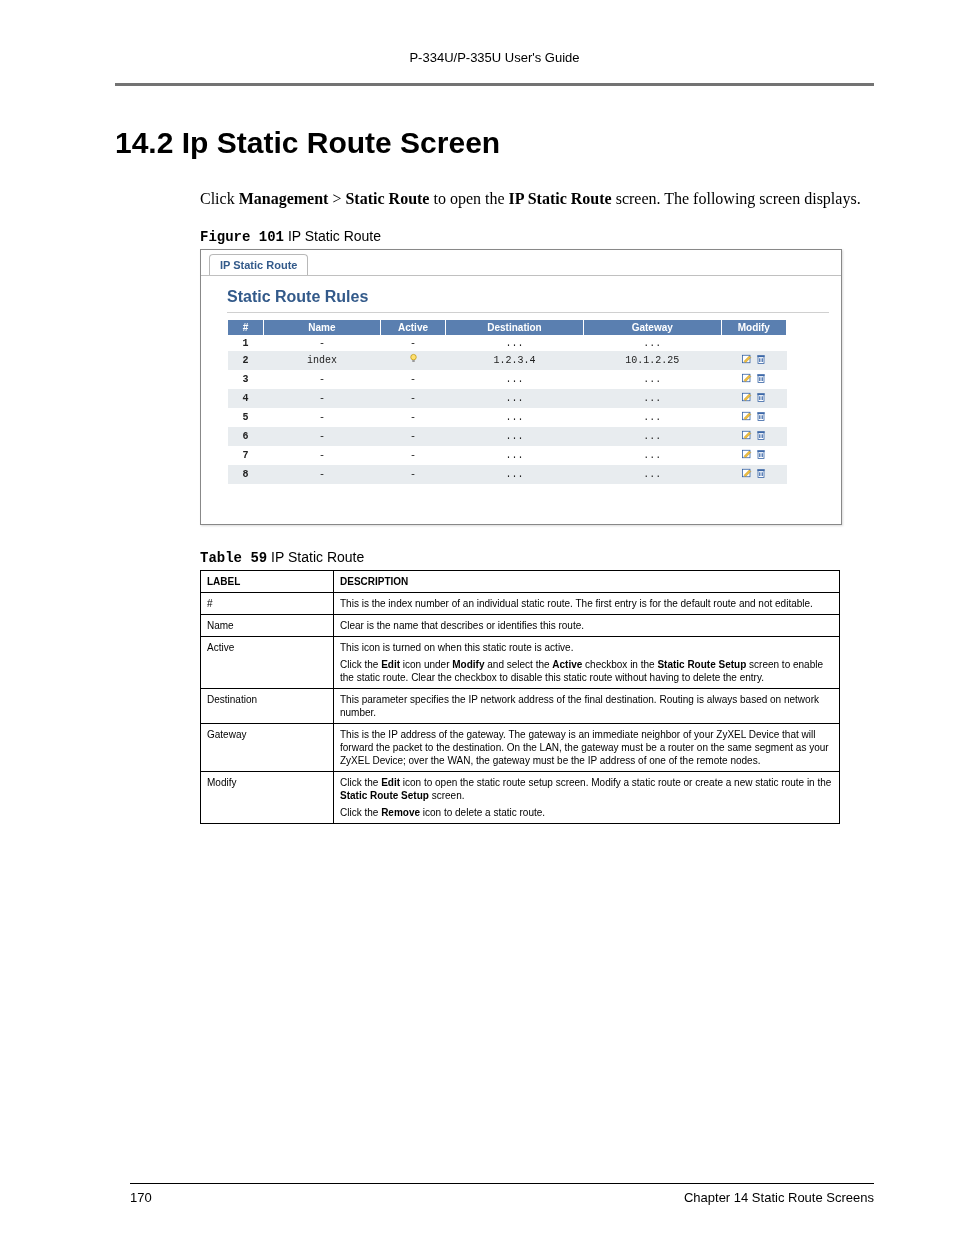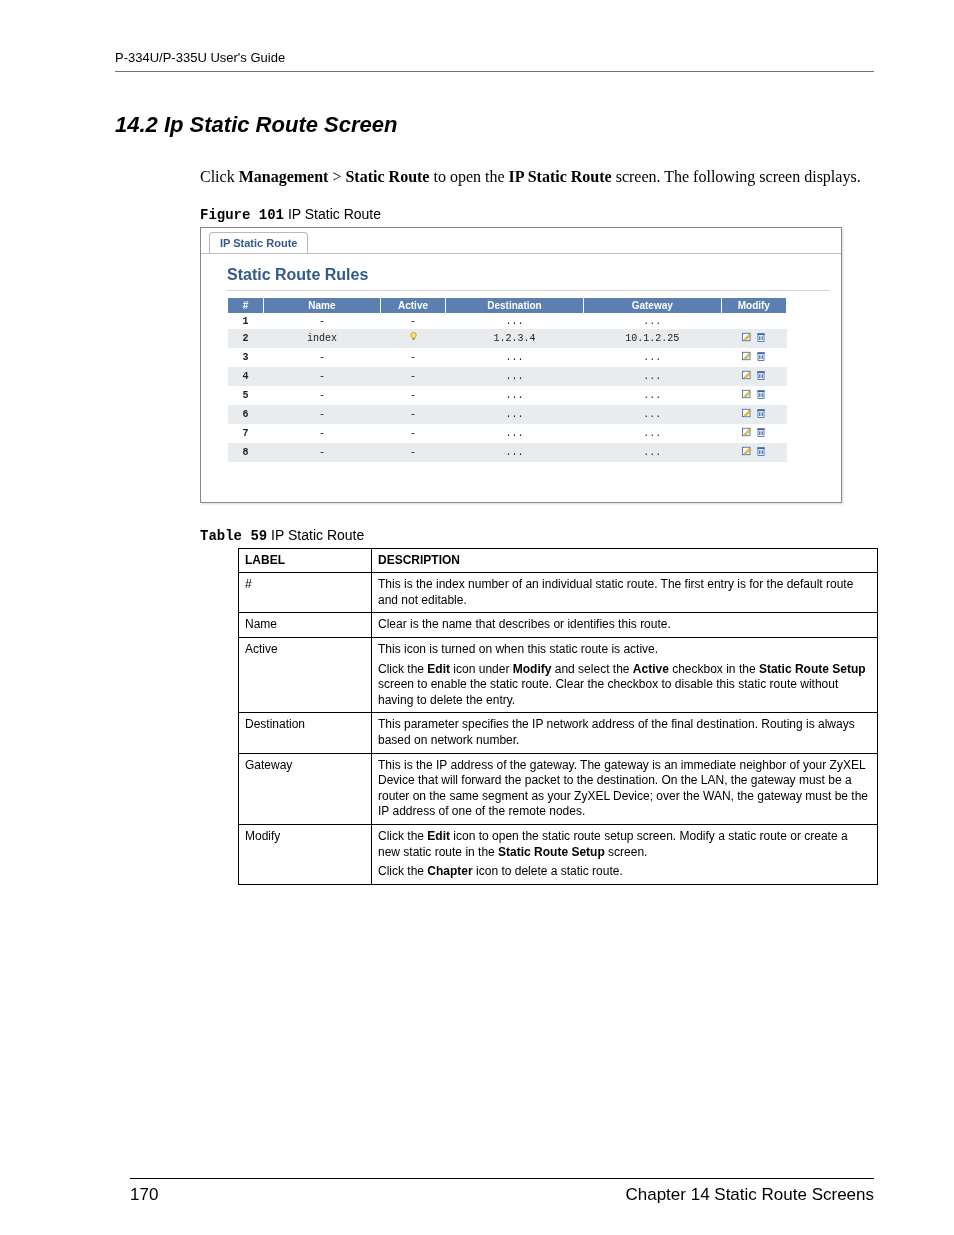--- a/index.html
+++ b/index.html
@@ -13,30 +13,30 @@
   .page {
     width: 954px;
     min-height: 1235px;
     margin: 0 auto;
     padding: 50px 80px 30px 130px;
     box-sizing: border-box;
     position: relative;
   }
   .header-line {
     font-size: 13px;
-    border-bottom: 1px solid #737373;
-    padding-bottom: 6px;
+    border-bottom: 3px solid #737373;
+    padding-bottom: 18px;
     margin-bottom: 40px;
     margin-left: -15px;
+    text-align: center;
   }
   h1.section-title {
-    font-size: 22px;
+    font-size: 30px;
     font-weight: bold;
     margin: 0 0 28px -15px;
-    font-style: italic;
   }
   .body-text {
     font-family: "Times New Roman", Times, serif;
     font-size: 16px;
     margin: 0 0 18px 70px;
     line-height: 1.35;
   }
   .body-text b { font-weight: bold; }
   .fig-caption {
     font-size: 14px;
@@ -99,22 +99,22 @@
   table.route-table tr.even td { background:#e8ecef; }
   table.route-table td.idx { font-weight:bold; }
   .icon-edit, .icon-trash {
     display:inline-block;
     vertical-align:middle;
     margin:0 1px;
   }
   table.desc-table {
     border-collapse: collapse;
     width: 640px;
-    margin-left: 108px;
-    font-size: 12px;
+    margin-left: 70px;
+    font-size: 10px;
   }
   table.desc-table th, table.desc-table td {
     border:1px solid #000;
     padding:4px 6px;
     text-align:left;
     vertical-align: top;
     line-height:1.3;
   }
   table.desc-table th {
     font-weight: bold;
@@ -122,21 +122,21 @@
   }
   table.desc-table td p { margin:0 0 4px 0; }
   table.desc-table td p:last-child { margin-bottom:0; }
   .footer {
     position:absolute;
     bottom:30px;
     left:130px;
     right:80px;
     border-top:1px solid #000;
     padding-top:6px;
-    font-size:17px;
+    font-size:13px;
   }
   .footer .pg { float:left; }
   .footer .ch { float:right; }
   .footer::after { content:""; display:block; clear:both; }
 </style>
 </head>
 <body>
 
 <div class="page">
   <div class="header-line">P-334U/P-335U User's Guide</div>
@@ -334,21 +334,21 @@
           <td>This parameter specifies the IP network address of the final destination. Routing is always based on network number.</td>
         </tr>
         <tr>
           <td>Gateway</td>
           <td>This is the IP address of the gateway. The gateway is an immediate neighbor of your ZyXEL Device that will forward the packet to the destination. On the LAN, the gateway must be a router on the same segment as your ZyXEL Device; over the WAN, the gateway must be the IP address of one of the remote nodes.</td>
         </tr>
         <tr>
           <td>Modify</td>
           <td>
             <p>Click the <b>Edit</b> icon to open the static route setup screen. Modify a static route or create a new static route in the <b>Static Route Setup</b> screen.</p>
-            <p>Click the <b>Chapter</b> icon to delete a static route.</p>
+            <p>Click the <b>Remove</b> icon to delete a static route.</p>
           </td>
         </tr>
       </tbody>
   </table>
 
   <div class="footer">
     <span class="pg">170</span>
     <span class="ch">Chapter 14 Static Route Screens</span>
   </div>
 </div>

